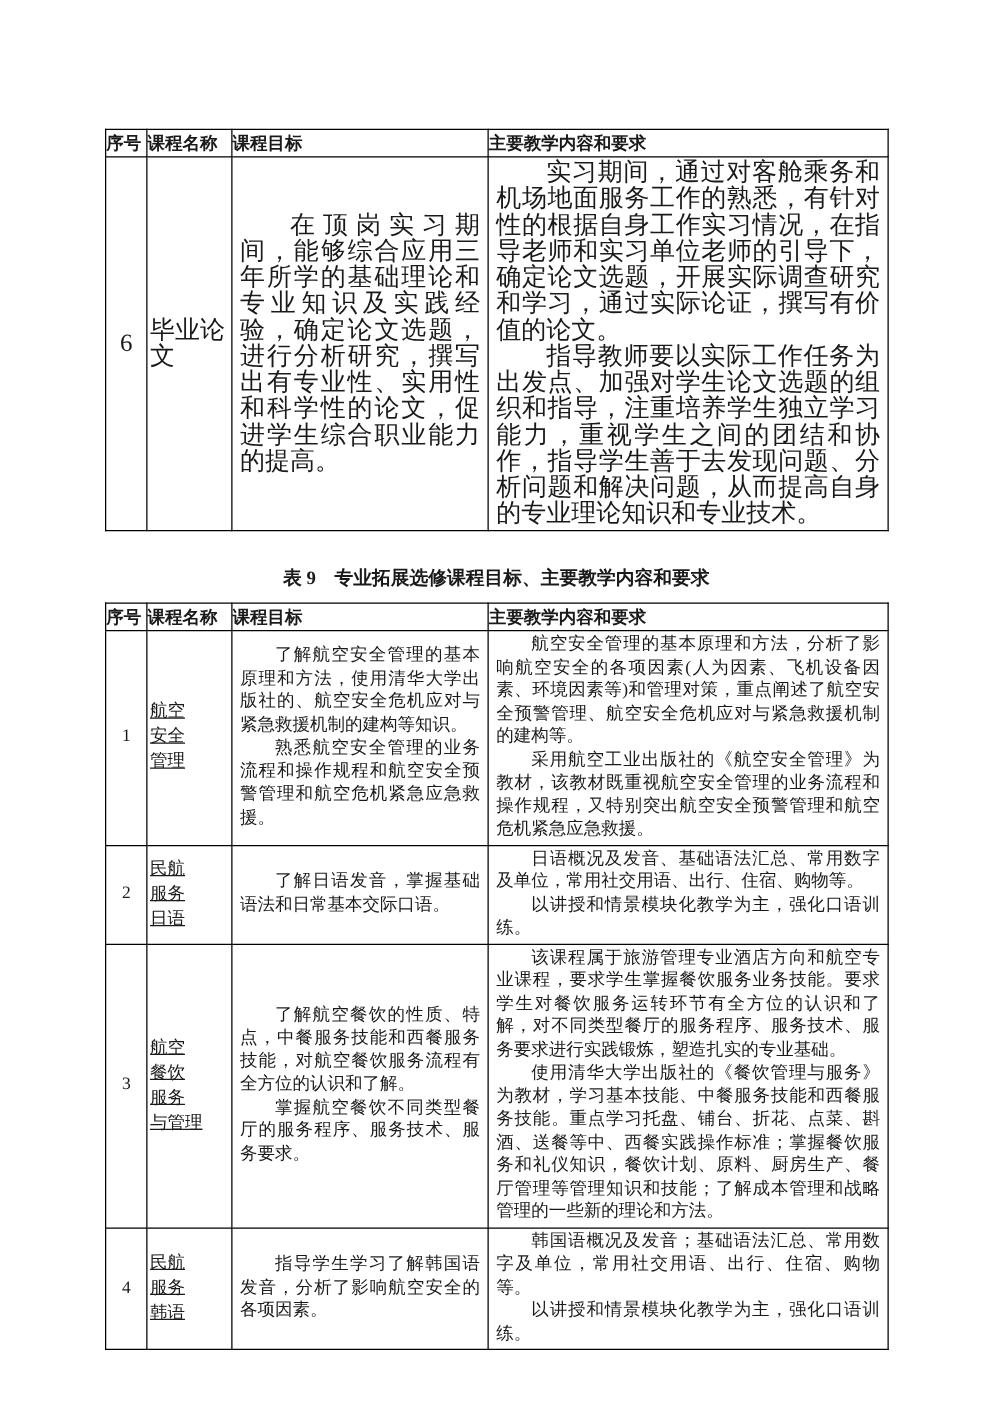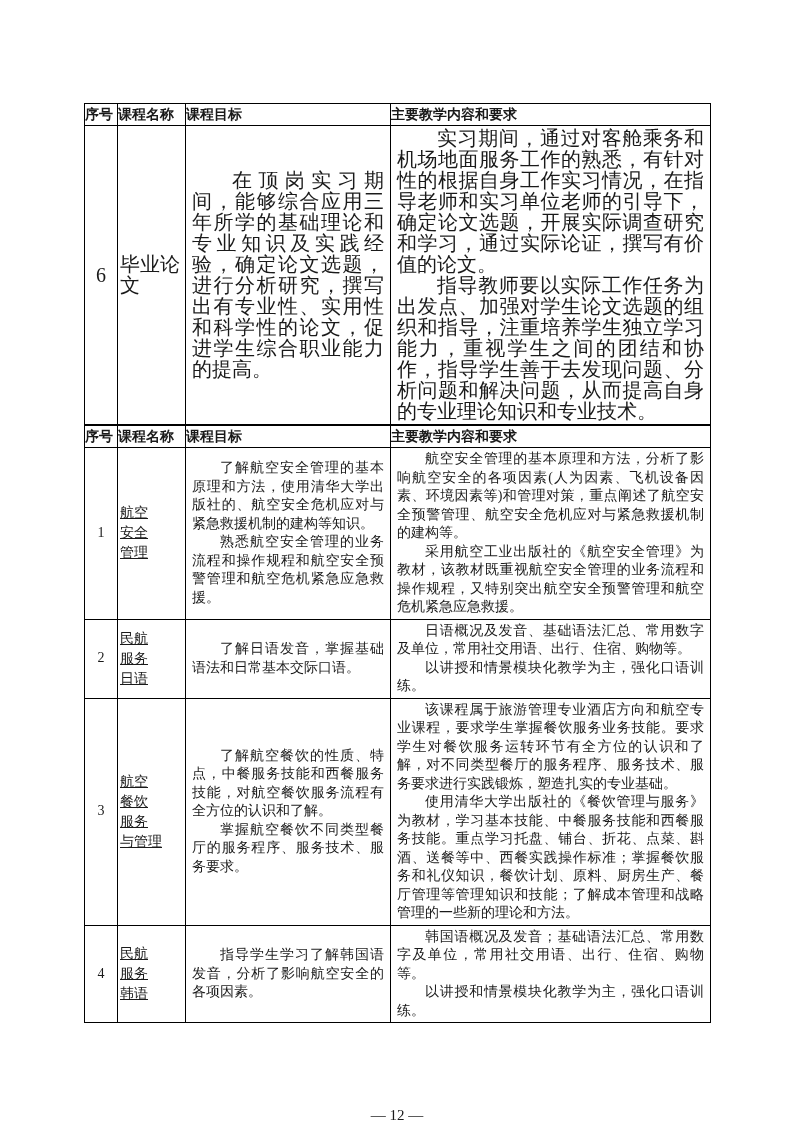--- a/index.html
+++ b/index.html
@@ -80,20 +80,21 @@
             <p class="para">在顶岗实习期间，能够综合应用三年所学的基础理论和专业知识及实践经验，确定论文选题，进行分析研究，撰写出有专业性、实用性和科学性的论文，促进学生综合职业能力的提高。</p>
           </td>
           <td class="cell-content">
             <p class="para">实习期间，通过对客舱乘务和机场地面服务工作的熟悉，有针对性的根据自身工作实习情况，在指导老师和实习单位老师的引导下，确定论文选题，开展实际调查研究和学习，通过实际论证，撰写有价值的论文。</p>
             <p class="para">指导教师要以实际工作任务为出发点、加强对学生论文选题的组织和指导，注重培养学生独立学习能力，重视学生之间的团结和协作，指导学生善于去发现问题、分析问题和解决问题，从而提高自身的专业理论知识和专业技术。</p>
           </td>
         </tr>
       </tbody>
   </table>
 
+  <div class="caption">表 9　专业拓展选修课程目标、主要教学内容和要求</div>
 
   <table class="t9">
     <colgroup>
       <col class="c-no">
         <col class="c-name">
         <col class="c-goal">
         <col class="c-content">
     </colgroup>
     <thead>
       <tr>

